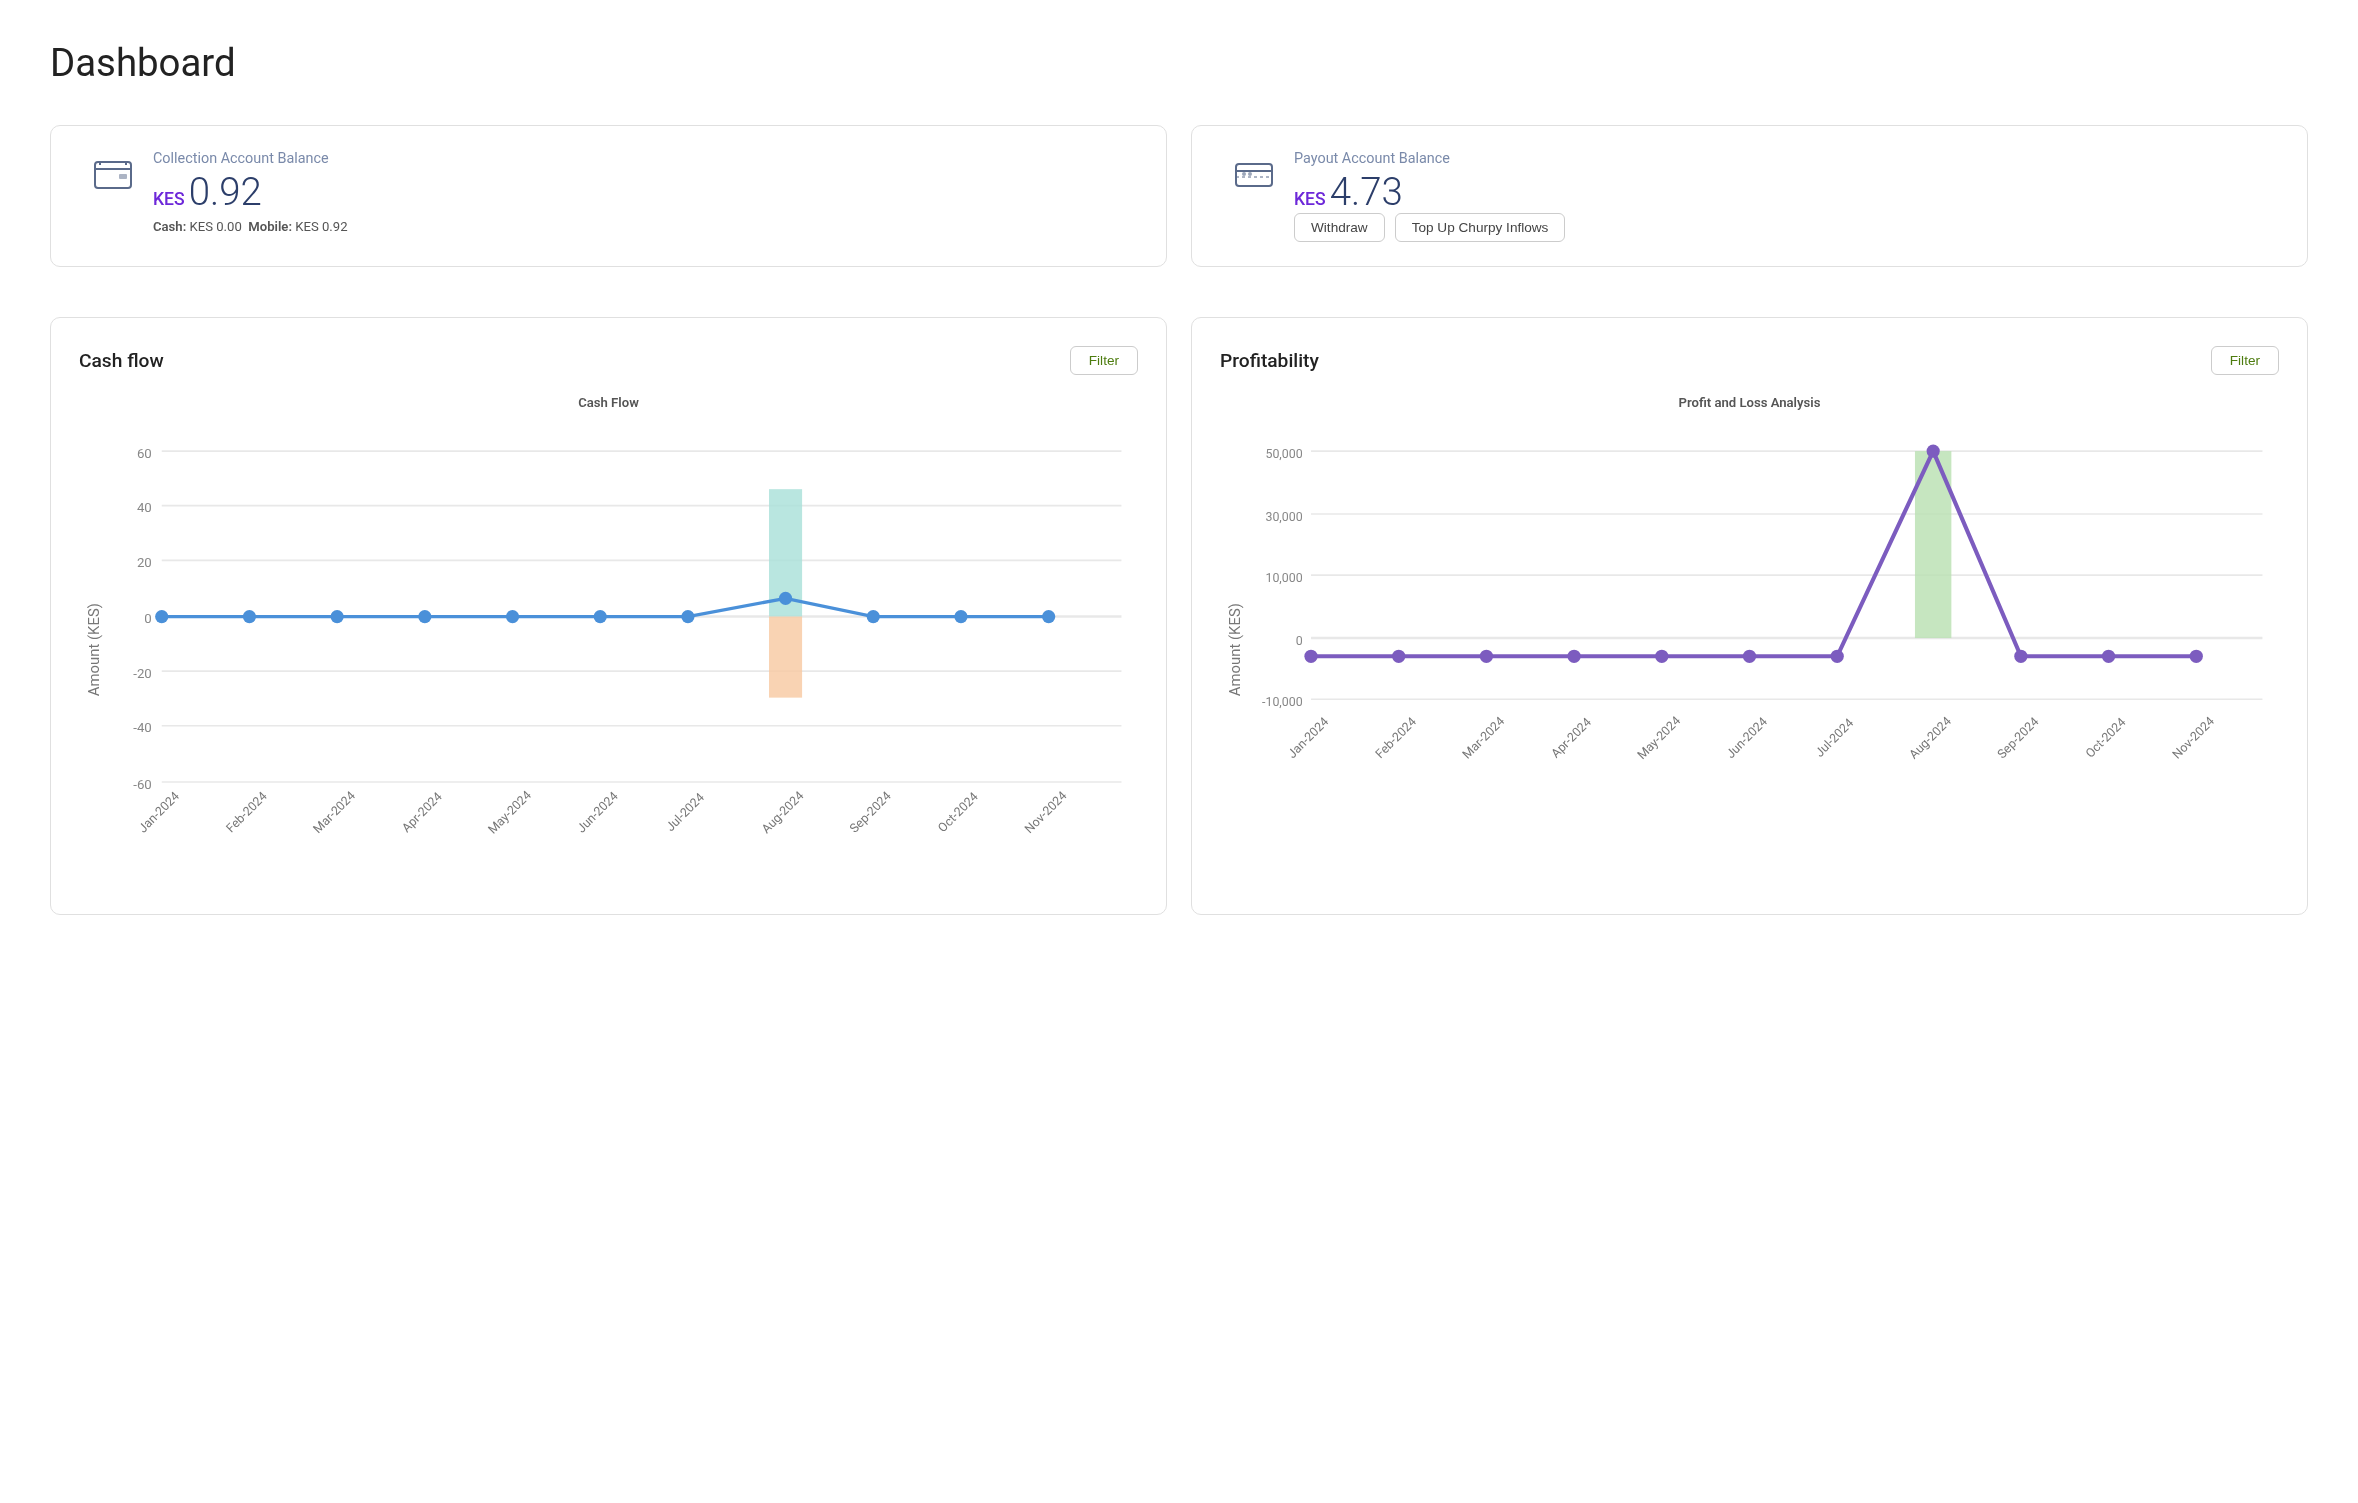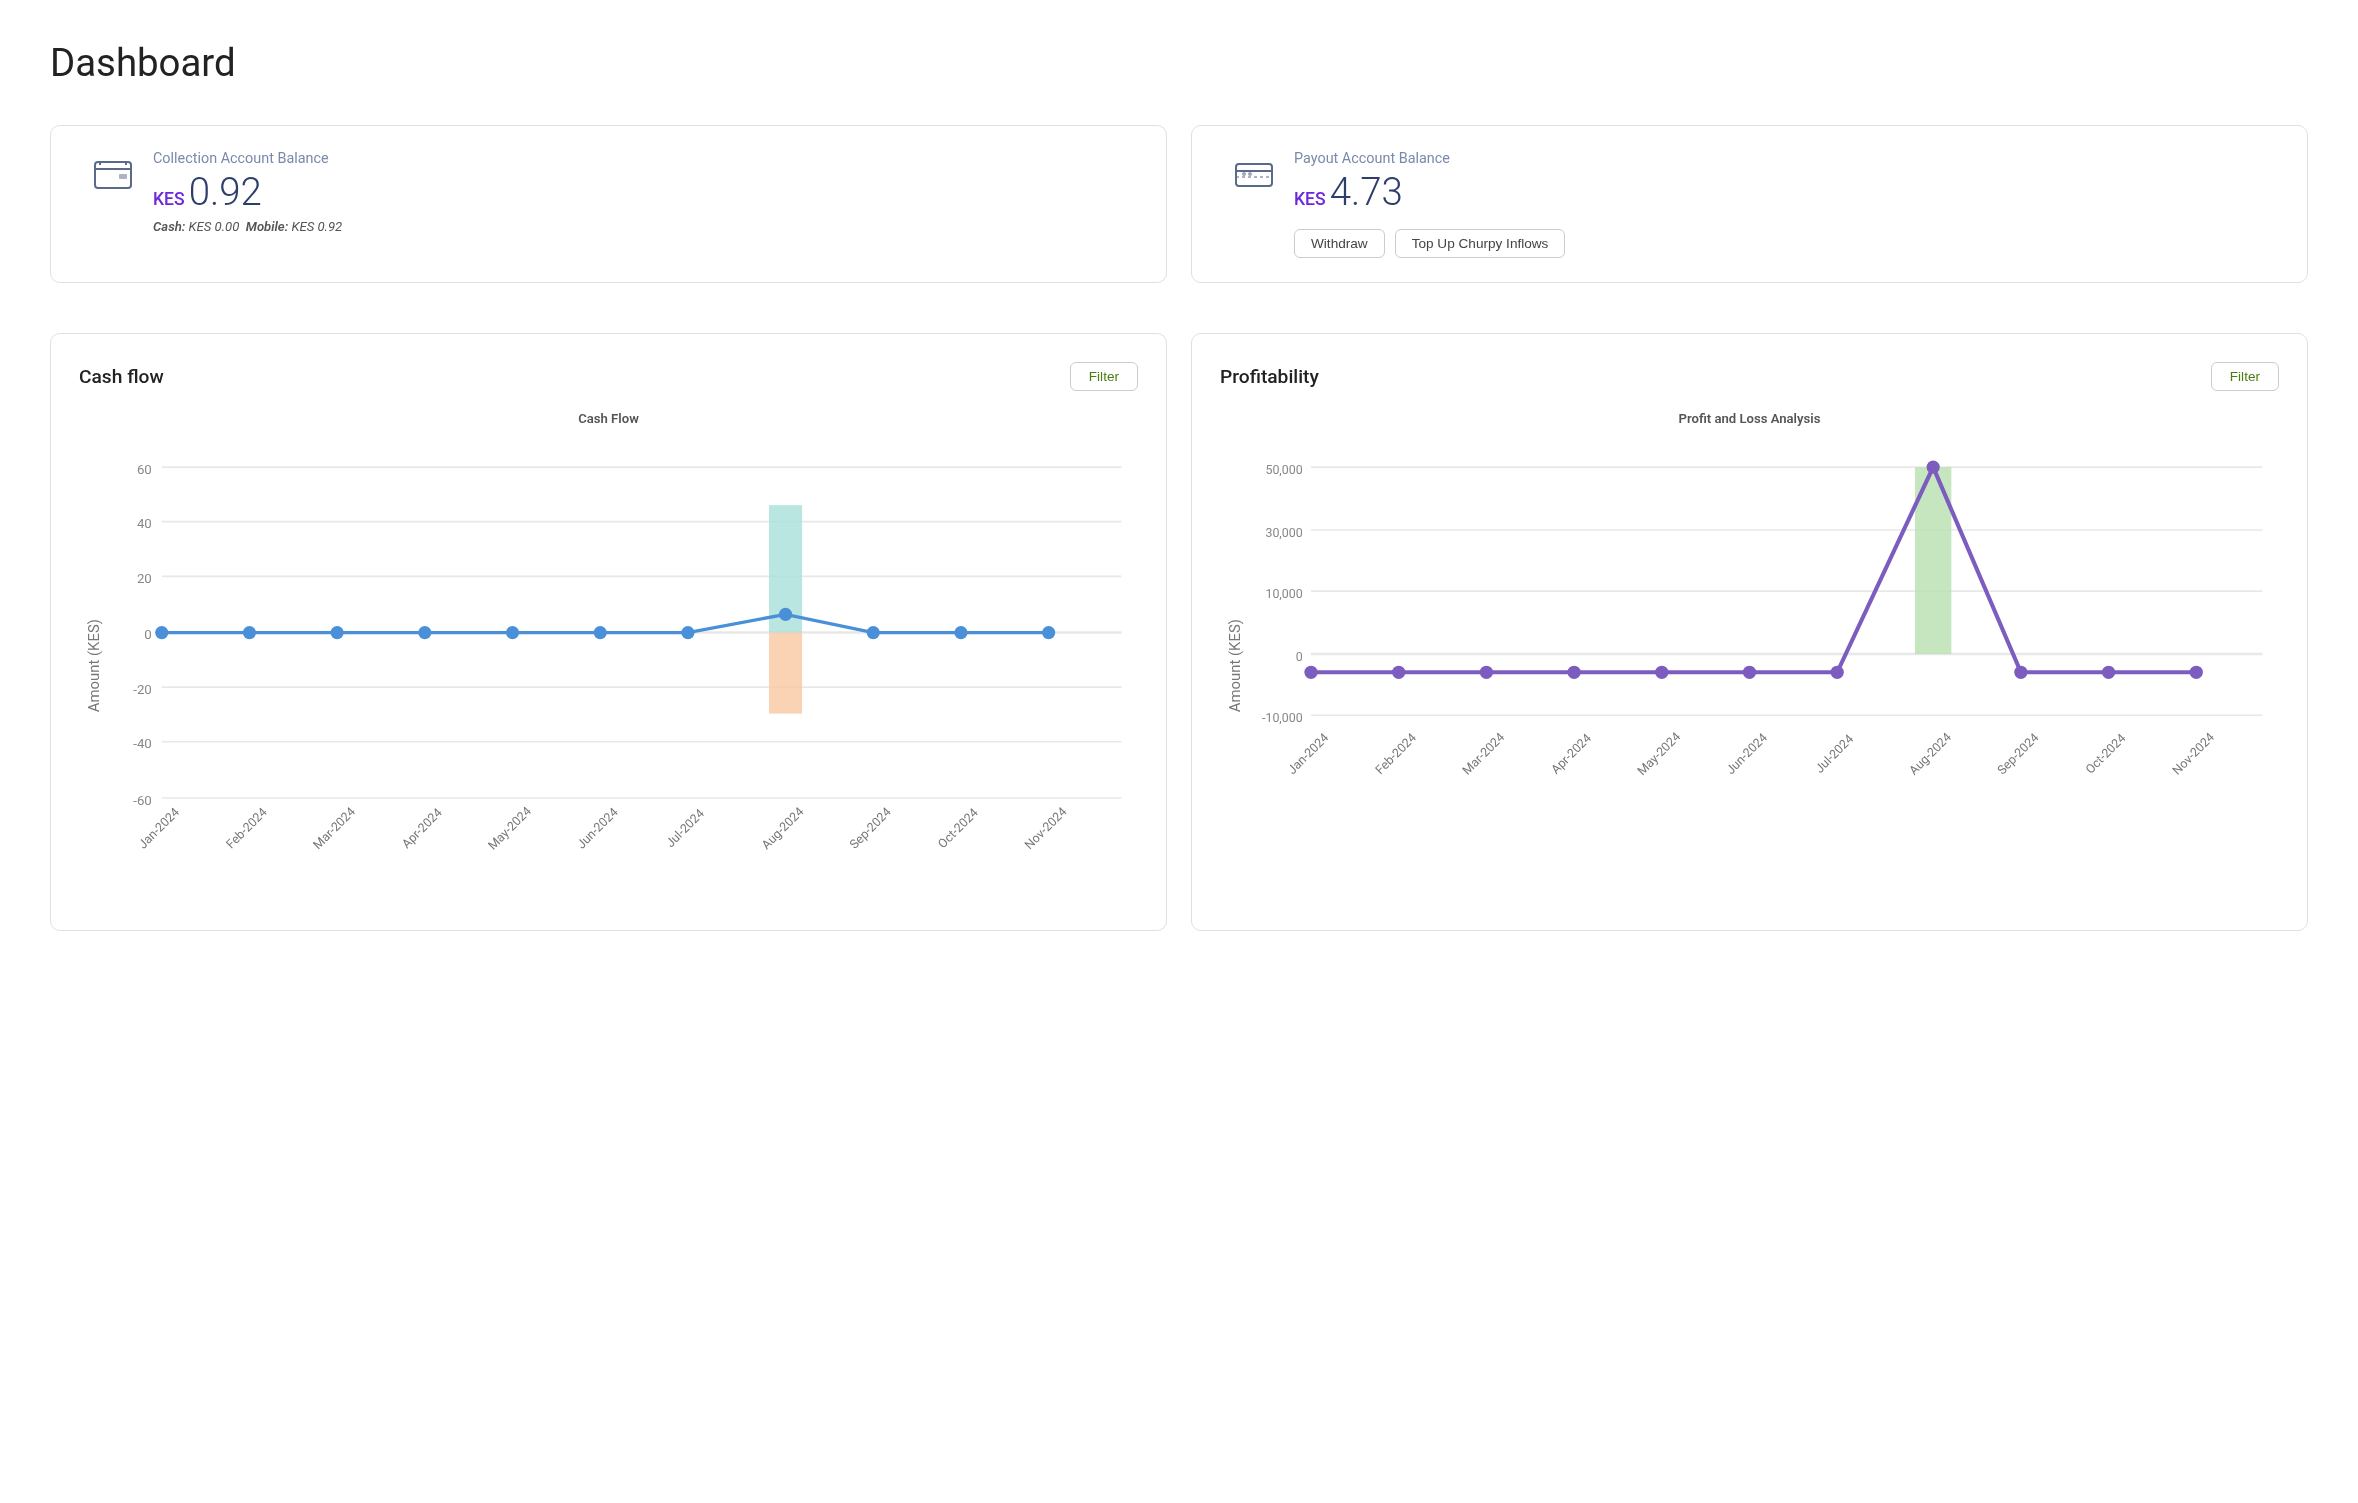--- a/index.html
+++ b/index.html
@@ -54,27 +54,26 @@
       font-size: 1.1rem;
       font-weight: 500;
       color: #6d28d9;
       margin-right: 4px;
       margin-top: 12px;
     }
     .card-sub {
       font-size: 0.82rem;
       color: #555;
       margin-top: 6px;
-      font-style: italic;
     }
     .card-sub strong { font-weight: 600; }
     .card-actions {
       display: flex;
       gap: 10px;
-      margin-top: 16px;
+      margin-top: 0;
     }
     .btn-outline {
       border: 1px solid #ccc;
       background: #fff;
       border-radius: 6px;
       padding: 6px 16px;
       font-size: 0.85rem;
       color: #444;
       cursor: pointer;
     }

